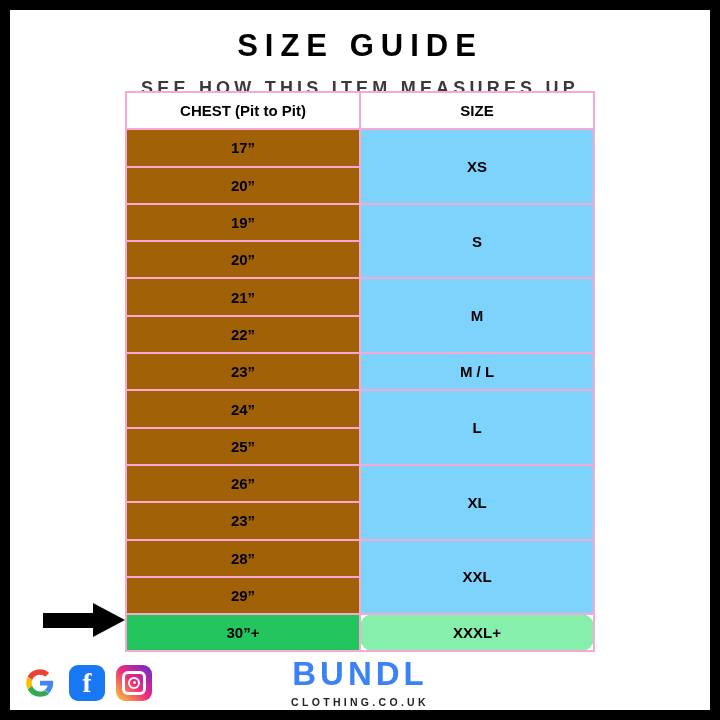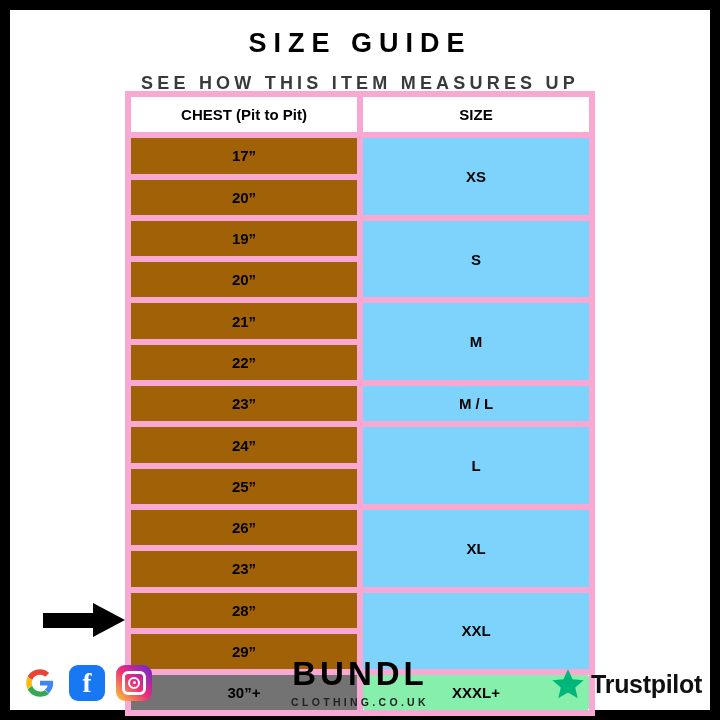--- a/index.html
+++ b/index.html
@@ -24,21 +24,21 @@
     position: absolute;
     left: 10px;
     top: 10px;
     width: 700px;
     height: 700px;
     background: #ffffff;
     box-sizing: border-box;
   }
   .title {
     text-align: center;
-    font-size: 27px;
+    font-size: 31px;
     font-weight: bold;
     letter-spacing: 7px;
     color: #000;
     margin-top: 18px;
     font-family: "Liberation Sans", sans-serif;
   }
   .subtitle {
     text-align: center;
     font-size: 18px;
     font-weight: bold;
@@ -51,21 +51,21 @@
     left: 115px;
     top: 81px;
     width: 470px;
   }
   table.size-table {
     border-collapse: collapse;
     width: 470px;
     table-layout: fixed;
   }
   table.size-table td {
-    border: 6px solid #f9a8d4;
+    border: 2px solid #f9a8d4;
     text-align: center;
     vertical-align: middle;
     font-size: 15px;
     font-weight: bold;
     color: #000;
     height: 35.3px;
     padding: 0;
   }
   td.head {
     background: #ffffff;
@@ -74,21 +74,21 @@
   }
   td.chest {
     background: #a16207;
     width: 195px;
   }
   td.size {
     background: #7dd3fc;
     font-size: 17px;
   }
   td.last-chest {
-    background: #737373;
+    background: #22c55e;
     width: 195px;
     margin-top: 28px;
   }
   td.last-size {
     background: #86efac;
     font-size: 17px;
     border-radius: 13px;
   }
   .arrow {
     position: absolute;
@@ -186,21 +186,21 @@
     position: absolute;
     left: 0;
     top: 0;
     width: 700px;
     text-align: center;
   }
   .brand-name {
     font-size: 33px;
     font-weight: bold;
     letter-spacing: 4px;
-    color: #000000;
+    color: #3b82f6;
   }
   .brand-sub {
     font-size: 10.5px;
     font-weight: bold;
     letter-spacing: 3.3px;
     color: #222;
     margin-top: 3px;
   }
   .trustpilot {
     position: absolute;
@@ -325,23 +325,17 @@
             <div class="dot"></div>
           </div>
         </div>
       </div>
 
       <div class="brand">
         <div class="brand-name">BUNDL</div>
         <div class="brand-sub">CLOTHING.CO.UK</div>
       </div>
 
-      <div class="trustpilot">
-        <svg class="tp-star" viewBox="0 0 24 24">
-          <polygon points="12,1.5 15.2,8.6 23,9.3 17.1,14.4 18.9,22 12,18 5.1,22 6.9,14.4 1,9.3 8.8,8.6" fill="#00B67A"></polygon>
-        </svg>
-        <span class="tp-text">Trustpilot</span>
-      </div>
 
     </div>
 
   </div>
 </div>
 
 </body></html>

